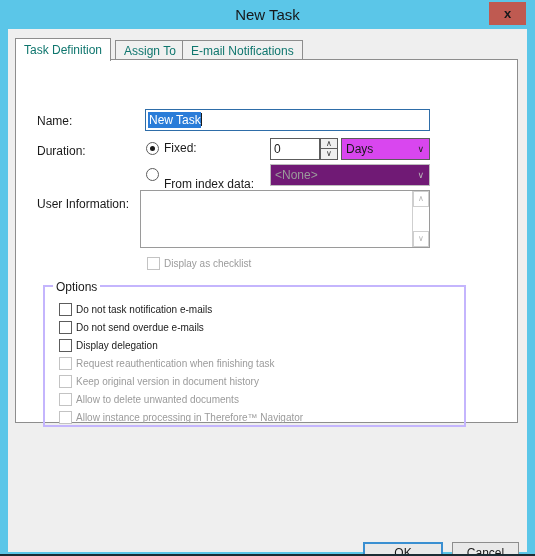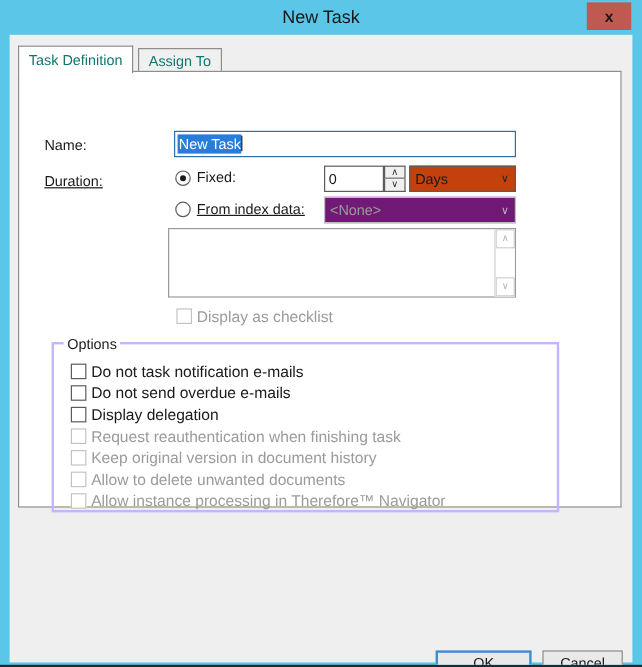--- a/index.html
+++ b/index.html
@@ -185,21 +185,21 @@
     text-align: center;
     color: #333;
     cursor: pointer;
   }
   .spin-up { top: 0; }
   .spin-dn { top: 11px; border-top: none; }
   
   .combo {
     position: absolute;
     box-sizing: border-box;
-    background: #c2410c;
+    background: #d946ef;
     border: 1px solid #5c5c5c;
     font-size: 12px;
     line-height: 20px;
     padding: 0 18px 0 4px;
     color: #1a1a1a;
     cursor: pointer;
     white-space: nowrap;
     overflow: hidden;
   }
   .combo.disabled {
@@ -266,21 +266,21 @@
     cursor: pointer;
   }
   .cbrow.disabled .cbox {
     border-color: #c3c3c3;
     cursor: default;
   }
   .cbtext {
     position: absolute;
     left: 17px;
     top: 0;
-    font-size: 13px;
+    font-size: 10px;
     line-height: 15px;
     color: #1a1a1a;
   }
   .cbrow.disabled .cbtext { color: #9b9b9b; }
   
   .groupbox {
     position: absolute;
     box-sizing: border-box;
     border: 2px solid #c4b5fd;
   }
@@ -319,50 +319,52 @@
   <div class="titlebar">
     <div class="title-text">New Task</div>
     <div class="close-button">x</div>
   </div>
 
   <div class="client">
 
     <div class="tabstrip">
       <div class="tab active" style="left:0;">Task Definition</div>
       <div class="tab" style="left:100px;text-align:center;">Assign To</div>
+      <div class="tab" style="left:167px;">E-mail Notifications</div>
     </div>
 
     <div class="tabpanel">
 
       <div class="lbl" style="left:21px; top:54px;">Name:</div>
       <div class="textbox focused" style="left:129px; top:49px; width:285px; height:22px;"><span class="sel">New Task</span><span class="caret"></span></div>
 
-      <div class="lbl" style="left:21px; top:84px;text-decoration:underline;">Duration:</div>
+      <div class="lbl" style="left:21px; top:84px;">Duration:</div>
 
       <div class="radio checked" style="left:130px; top:82px;"></div>
       <div class="lbl" style="left:148px; top:81px;">Fixed:</div>
 
       <div class="spin-field" style="left:254px; top:78px; width:50px; height:22px;">0</div>
       <div class="spin-btns" style="left:304px; top:78px;">
         <div class="spin-btn spin-up">∧</div>
         <div class="spin-btn spin-dn">∨</div>
       </div>
 
       <div class="combo" style="left:325px; top:78px; width:89px; height:22px;">
         <span>Days</span>
         <span class="arr">∨</span>
       </div>
 
       <div class="radio" style="left:130px; top:108px;"></div>
-      <div class="lbl" style="left:148px; top:107px;text-decoration:underline;">From index data:</div>
+      <div class="lbl" style="left:148px; top:117px;">From index data:</div>
       <div class="combo disabled" style="left:254px; top:104px; width:160px; height:22px;">
         <span>&lt;None&gt;</span>
         <span class="arr">∨</span>
       </div>
 
+      <div class="lbl" style="left:21px; top:137px;">User Information:</div>
       <div class="memo" style="left:124px; top:130px; width:290px; height:58px;">
         <div class="memo-scroll">
           <div class="sb-btn sb-up">∧</div>
           <div class="sb-btn sb-dn">∨</div>
         </div>
       </div>
 
       <div class="cbrow disabled" style="left:131px; top:196px;">
         <span class="cbox"></span>
         <span class="cbtext">Display as checklist</span>

